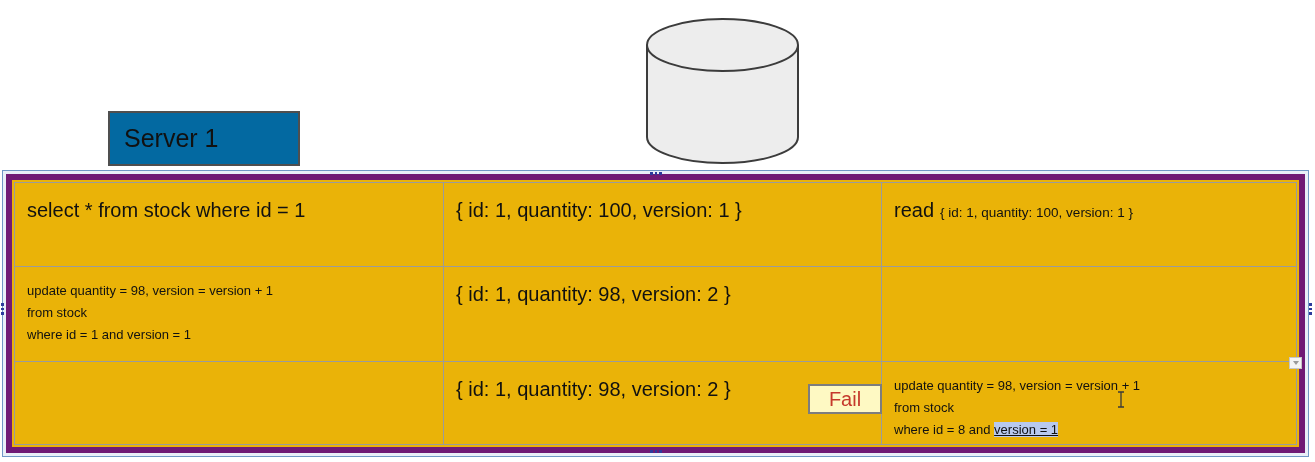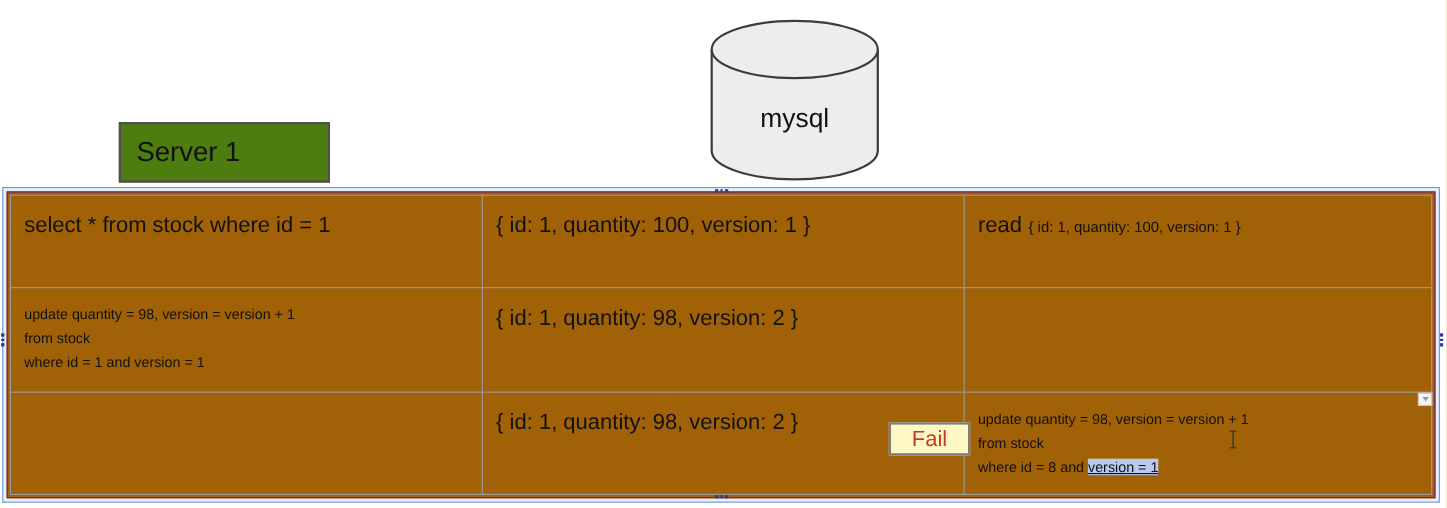--- a/index.html
+++ b/index.html
@@ -17,35 +17,35 @@
   .cylinder { position: absolute; left: 645px; top: 16px; width: 155px; height: 152px; }
   .cylinder svg { display: block; width: 100%; height: 100%; }
   .cyl-label {
     position: absolute; left: 0; right: 0; top: 78px;
     text-align: center; font-size: 24px;
   }
 
   
   .server-box {
     position: absolute; top: 111px; height: 55px; width: 192px;
-    background: #4d7c0f; border: 2px solid #4f4f4f; box-sizing: border-box;
+    background: #0369a1; border: 2px solid #4f4f4f; box-sizing: border-box;
     display: flex; align-items: center; padding-left: 14px;
     font-size: 25px;
   }
   .server1 { left: 108px; }
   .server2 { left: 1026px; }
 
   
   .table-frame {
     position: absolute; left: 2px; top: 170px; width: 1307px; height: 287px;
     box-sizing: border-box; border: 1px solid #7097c6; background: #e9eff8;
   }
   .frame-inner {
     position: absolute; top: 3px; left: 3px; right: 3px; bottom: 3px;
-    border: 1px solid #701a75; background: #a16207;
+    border: 6px solid #701a75; background: #eab308;
   }
   .seq-table {
     position: absolute; top: 2px; left: 2px; right: 2px; bottom: 2px;
     display: grid;
     grid-template-columns: 429px 438px 1fr;
     grid-template-rows: 84px 95px 1fr;
     border: 1px solid #9b9b9b;
   }
   .cell {
     border-right: 1px solid #9b9b9b; border-bottom: 1px solid #9b9b9b;
@@ -93,21 +93,20 @@
 </head>
 <body>
 
 <div class="canvas">
 
   <div class="cylinder">
     <svg viewBox="0 0 155 150">
       <path d="M2 28 L2 120 A75.5 26 0 0 0 153 120 L153 28" fill="#ededed" stroke="#3c3c3c" stroke-width="2"></path>
       <ellipse cx="77.5" cy="28" rx="75.5" ry="26" fill="#ededed" stroke="#3c3c3c" stroke-width="2"></ellipse>
     </svg>
-    <div class="cyl-label">mysql</div>
   </div>
 
   <div class="server-box server1">
     <span>Server 1</span>
   </div>
 
   <div class="table-frame">
     <div class="frame-inner">
       <div class="seq-table">
 

